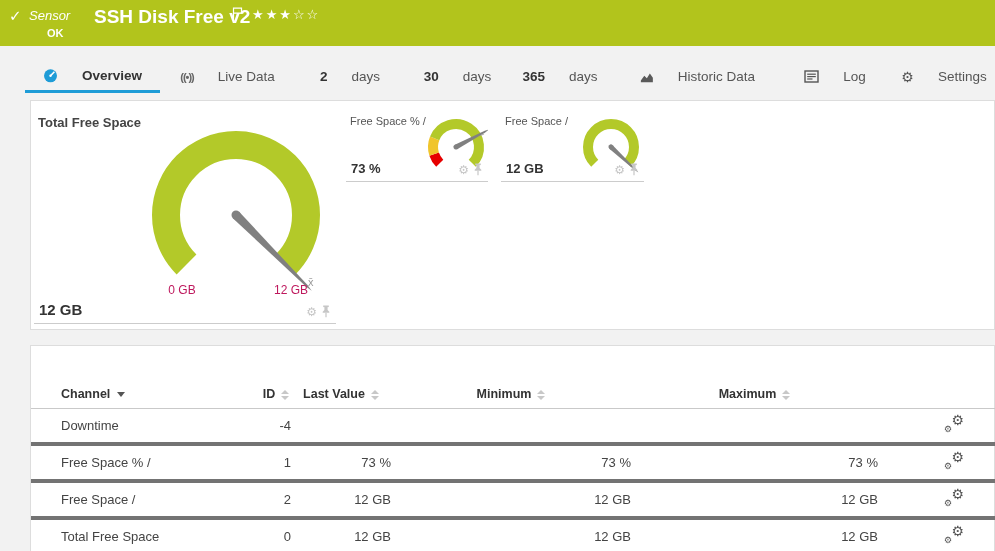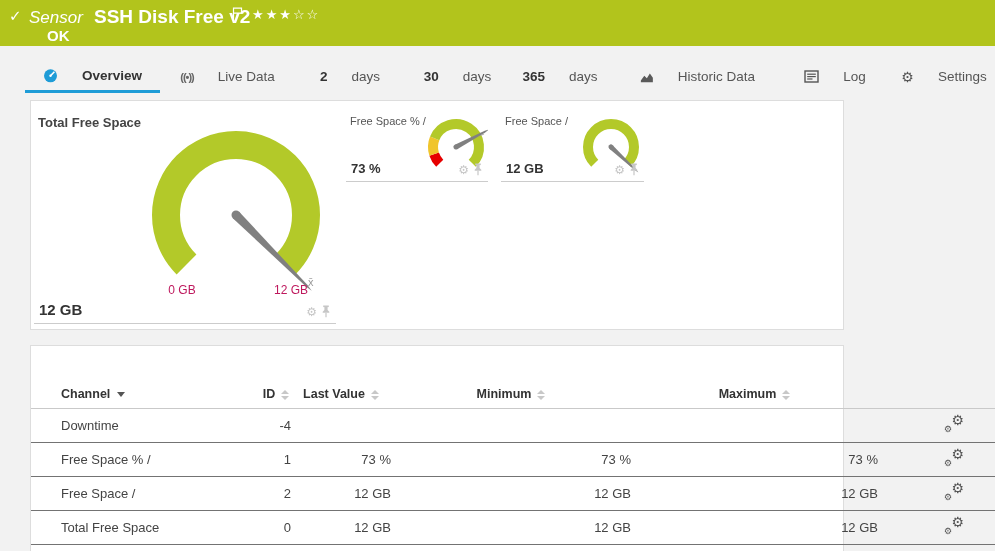--- a/index.html
+++ b/index.html
@@ -1,38 +1,38 @@
 <!DOCTYPE html>
 <html><head>
 <meta charset="utf-8">
 <style>
   html,body{margin:0;padding:0;}
   body{width:995px;height:551px;overflow:hidden;position:relative;background:#f2f2f2;
        font-family:"Liberation Sans","DejaVu Sans",sans-serif;color:#444;}
   
   .topbar{position:absolute;top:0;left:0;width:995px;height:46px;background:#b2c41c;color:#fff;}
   .topbar .check{position:absolute;left:9px;top:7px;font-size:15px;font-weight:bold;}
-  .topbar .kind{position:absolute;left:29px;top:8px;font-size:17px;font-style:italic;}
+  .topbar .kind{position:absolute;left:29px;top:8px;font-size:13px;font-style:italic;}
   .topbar .title{position:absolute;left:94px;top:6px;font-size:19px;font-weight:bold;}
   .topbar .flag{position:absolute;left:232px;top:6px;}
   .topbar .stars{position:absolute;left:252px;top:7px;font-size:13px;letter-spacing:2px;}
-  .topbar .status{position:absolute;left:47px;top:27px;font-size:15px;font-weight:bold;}
+  .topbar .status{position:absolute;left:47px;top:27px;font-size:11px;font-weight:bold;}
   
   .tabs{position:absolute;top:60px;left:0;right:0;height:33px;display:flex;align-items:stretch;padding-left:25px;}
   .tab{display:flex;align-items:center;justify-content:center;gap:24px;font-size:13.5px;color:#555;
        box-sizing:border-box;cursor:pointer;white-space:nowrap;}
   .tab .num{font-weight:bold;color:#333;}
   .tab.active{border-bottom:3px solid #1e9cd7;color:#333;font-weight:bold;}
   .t1{width:135px;} .t2{width:105px;margin-left:15px;} .t3{width:80px;margin-left:30px;}
   .t4{width:75px;margin-left:30px;} .t5{width:70px;margin-left:30px;} .t6{width:115px;margin-left:45px;}
   .t7{width:70px;margin-left:45px;} .t8{width:78px;margin-left:35px;}
   .tab .glyph{font-size:14px;color:#555;}
   .tab .bcast{font-size:11px;letter-spacing:-1px;color:#666;font-weight:bold;}
   
-  .panel{position:absolute;left:30px;width:814px;background:#fff;border:1px solid #ddd;box-sizing:border-box;}
+  .panel{position:absolute;left:30px;width:965px;background:#fff;border:1px solid #ddd;box-sizing:border-box;}
   .panel-gauges{top:100px;height:230px;}
   .panel-table{top:345px;height:220px;}
   
   .gblock{position:absolute;border-bottom:1px solid #ccc;}
   .gblock .gtitle{position:absolute;left:4px;top:5px;font-size:13px;color:#444;font-weight:bold;}
   .gblock.small .gtitle{font-size:11px;font-weight:normal;color:#555;}
   .gblock .gvalue{position:absolute;left:5px;bottom:5px;font-size:15px;font-weight:bold;color:#333;}
   .gblock.small .gvalue{font-size:13px;bottom:5px;}
   .gb-big{left:3px;top:9px;width:302px;height:213px;}
   .gb-pct{left:315px;top:9px;width:142px;height:71px;}
@@ -43,21 +43,21 @@
   .tools{position:absolute;right:5px;bottom:5px;display:flex;align-items:center;gap:4px;}
   .tools .gearglyph{font-size:12px;color:#c6c6c6;line-height:1;cursor:pointer;}
   .gsvg{position:absolute;left:0;top:0;}
   
   table{border-collapse:collapse;table-layout:fixed;width:965px;margin-top:34px;}
   col.c-channel{width:230px;} col.c-id{width:30px;} col.c-last{width:100px;}
   col.c-min{width:240px;} col.c-max{width:247px;} col.c-set{width:118px;}
   th{font-size:12.5px;color:#333;font-weight:bold;height:28px;border-bottom:1px solid #c9c9c9;
      text-align:center;padding:0;cursor:pointer;}
   th.h-channel{text-align:left;padding-left:30px;}
-  td{font-size:13px;color:#444;height:33px;border-bottom:1px solid #737373;text-align:right;padding:0;}
+  td{font-size:13px;color:#444;height:33px;border-bottom:4px solid #737373;text-align:right;padding:0;}
   td.cell-channel{text-align:left;padding-left:30px;}
   td.cell-set{padding-right:32px;}
   .sorticon{display:inline-flex;flex-direction:column;margin-left:6px;vertical-align:middle;gap:2px;}
   .tri{width:0;height:0;border-left:4px solid transparent;border-right:4px solid transparent;}
   .tri.up{border-bottom:4px solid #c8c8c8;}
   .tri.down{border-top:4px solid #c8c8c8;}
   .caret{display:inline-block;width:0;height:0;border-left:4px solid transparent;border-right:4px solid transparent;
          border-top:5px solid #555;margin-left:7px;vertical-align:middle;}
   .gears{position:relative;display:inline-block;width:20px;height:17px;color:#555;cursor:pointer;}
   .gears .g1{position:absolute;right:0;top:-3px;font-size:14px;line-height:1;}

